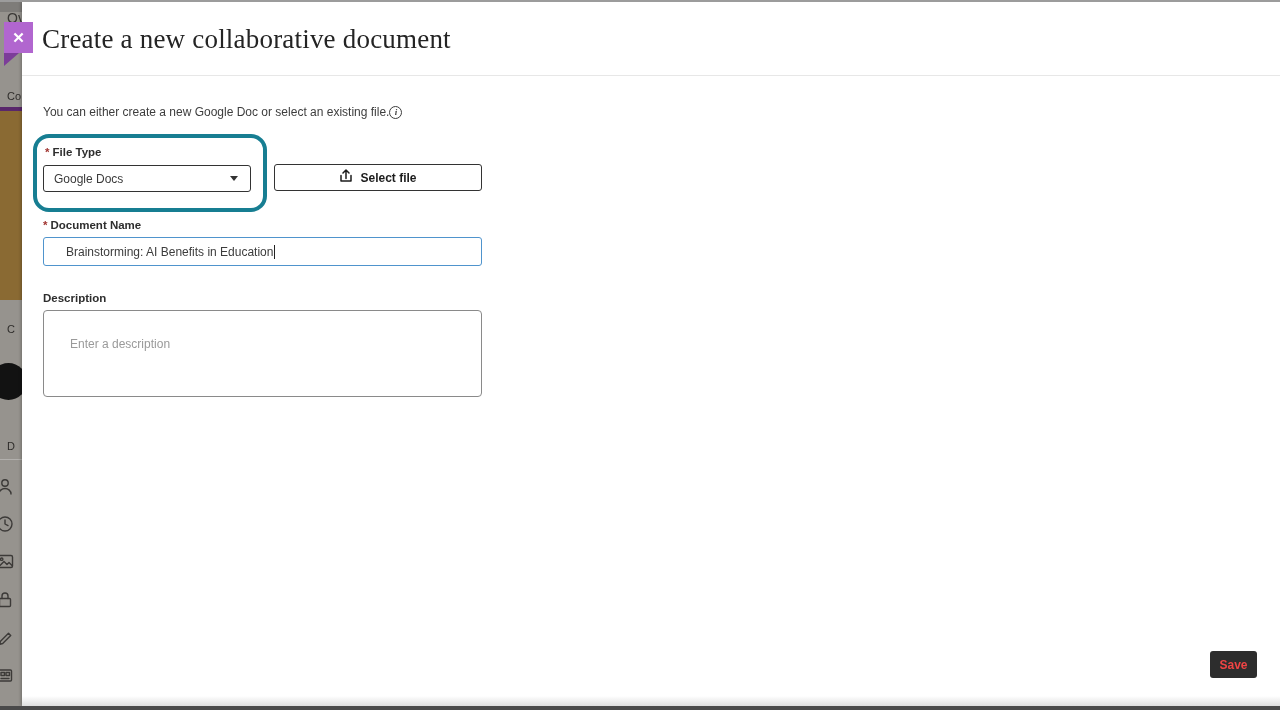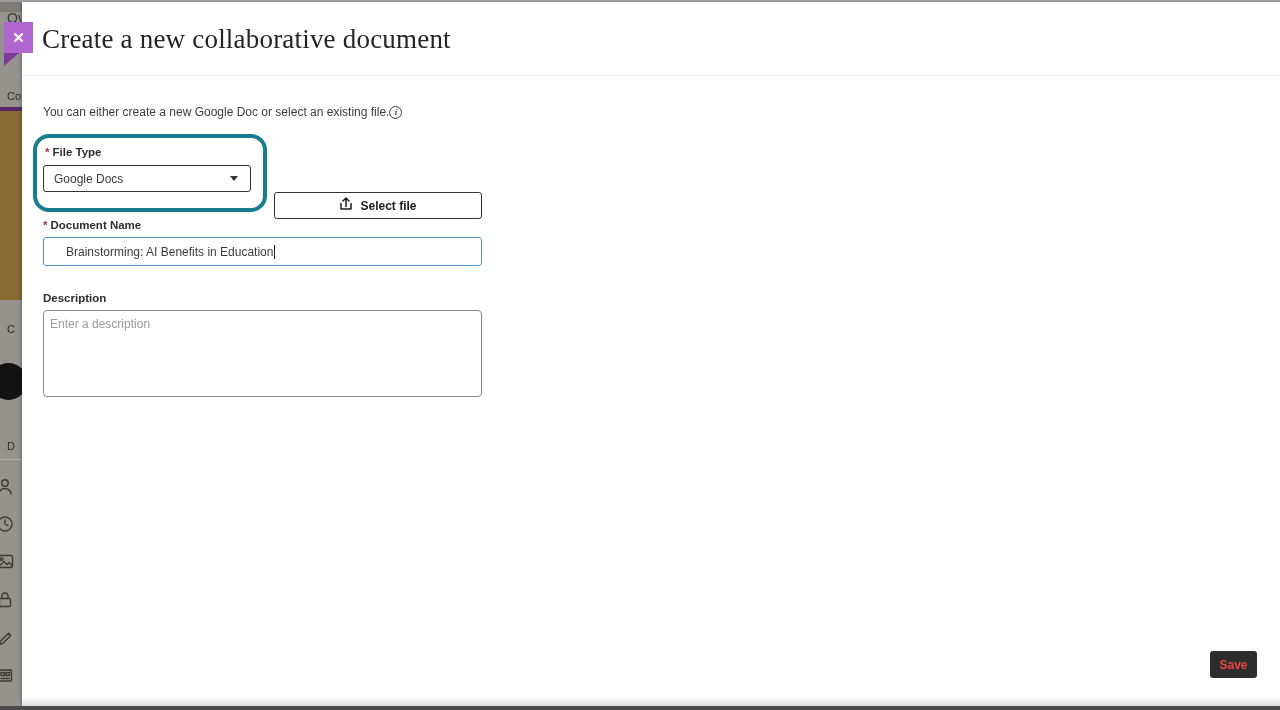--- a/index.html
+++ b/index.html
@@ -52,30 +52,30 @@
 
   .dropdown { position:absolute; left:21px; top:163px; width:208px; height:27px; background:#fff;
               border:1px solid #333; border-radius:3px; display:flex; align-items:center;
               padding:0 12px 0 10px; cursor:pointer; }
   .dropdown .dd-value { font-size:12px; color:#3a3a3a; flex:1; }
   .caret-down { width:0; height:0; border-left:4px solid transparent; border-right:4px solid transparent;
                 border-top:5px solid #333; }
 
   .select-file-btn { position:absolute; left:252px; top:162px; width:208px; height:27px; background:#fff;
               border:1px solid #333; border-radius:3px; display:flex; align-items:center; justify-content:center;
-              gap:7px; font-size:12px; font-weight:bold; color:#1c1c1c; cursor:pointer;margin-top:28px; }
+              gap:7px; font-size:12px; font-weight:bold; color:#1c1c1c; cursor:pointer; }
   .upload-ic svg path { fill:none; stroke:#1c1c1c; stroke-width:1.5; stroke-linecap:round; stroke-linejoin:round; }
 
   .name-input { position:absolute; left:21px; top:235px; width:439px; height:29px; background:#fff;
                 border:1.5px solid #4f94cd; border-radius:3px; display:flex; align-items:center;
                 padding:0 22px; font-size:12px; color:#3c3c3c; cursor:text; }
   .text-caret { display:inline-block; width:1px; height:14px; background:#222; margin-left:1px; }
 
   .desc-area { position:absolute; left:21px; top:308px; width:439px; height:87px; background:#fff;
-               border:1px solid #8a8a8a; border-radius:4px; resize:none; padding:6px;
+               border:1px solid #8a8a8a; border-radius:4px; resize:none; padding:26px;
                font-family:"Liberation Sans", sans-serif; font-size:12px; color:#3c3c3c; }
   .desc-area::placeholder { color:#9a9a9a; }
 
   .save-btn { position:absolute; left:1188px; top:649px; width:47px; height:27px; background:#2d2d2d;
               border:none; border-radius:3px; color:#ef4444; font-size:12px; font-weight:bold;
               font-family:"Liberation Sans", sans-serif; cursor:pointer; }
 
   .footer-band { position:absolute; left:0; bottom:0; width:100%; height:10px;
                  background:linear-gradient(#ffffff, #dedede); }
   .bottom-bar { position:absolute; left:0; top:706px; width:1280px; height:4px; background:#4a4a4a; z-index:7; }

